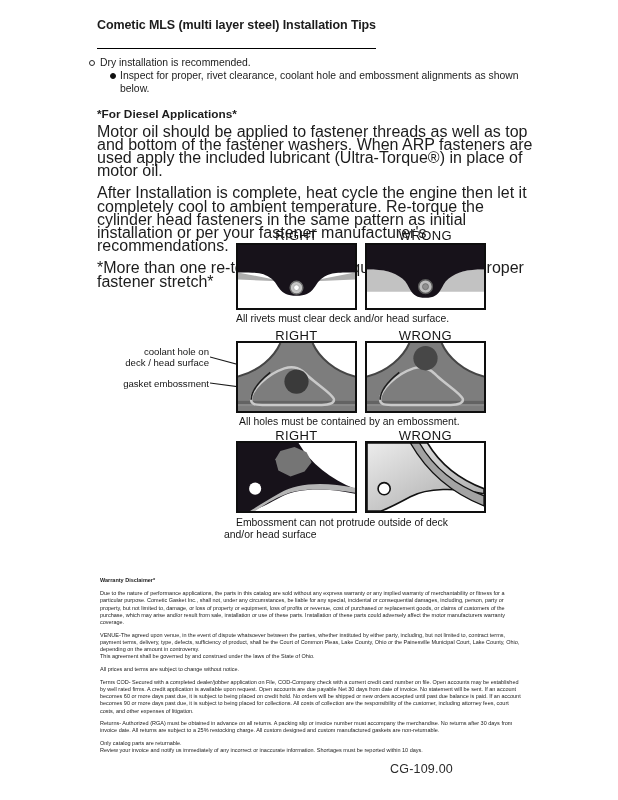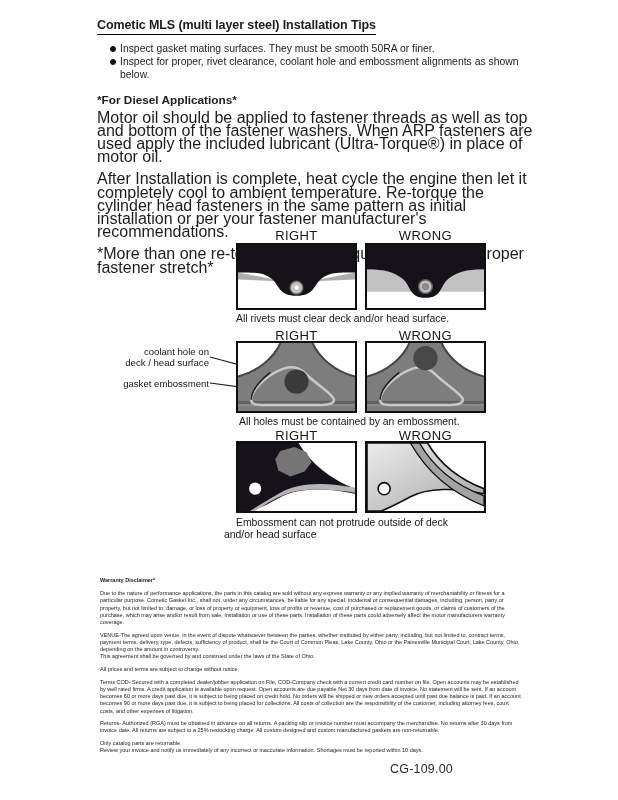--- a/index.html
+++ b/index.html
@@ -6,21 +6,21 @@
   body{
     width:618px;height:800px;position:relative;background:#ffffff;
     font-family:"Liberation Sans", sans-serif;color:#1c1c1c;
     -webkit-font-smoothing:antialiased;overflow:hidden;
   }
   .abs{position:absolute;}
   
   .topflow{left:89px;top:15px;width:452px;}
   .title{
     display:inline-block;margin-left:8px;font-size:12.5px;font-weight:bold;
-    letter-spacing:-0.1px;border-bottom:1.6px solid #000;padding-bottom:2px;margin-bottom:7px;
+    letter-spacing:-0.1px;border-bottom:1.6px solid #000;padding-bottom:16px;margin-bottom:7px;
   }
   .bullet-row{display:flex;align-items:flex-start;line-height:13.2px;font-size:10.4px;}
   .bullet-row .txt{flex:1;}
   .obullet{
     width:4px;height:4px;border:1px solid #2a2a2a;border-radius:50%;
     display:inline-block;margin:4px 5px 0 0;flex:0 0 auto;background:#fff;
   }
   .sub{margin-left:21px;}
   .fbullet{
     width:4px;height:4px;border-radius:50%;background:#111;border:1px solid #111;
@@ -45,23 +45,23 @@
   .warranty .w-h{font-weight:bold;margin-bottom:6px;}
   .warranty p{margin:0 0 5.5px 0;}
   .footer{font-size:12.5px;color:#2b2b2b;letter-spacing:0.2px;}
 </style>
 </head>
 <body>
 
 <div class="abs topflow">
   <div class="title">Cometic MLS (multi layer steel) Installation Tips</div>
 
-  <div class="bullet-row sub">
-    <span class="fbullet"></span>
-    <span class="txt">Inspect gasket mating surfaces.  They must be smooth 50RA or finer.</span>
+  <div class="bullet-row">
+    <span class="obullet"></span>
+    <span class="txt">Dry installation is recommended.</span>
   </div>
   <div class="bullet-row sub">
     <span class="fbullet"></span>
     <span class="txt">Inspect for proper, rivet clearance, coolant hole and embossment alignments as shown below.</span>
   </div>
 
   <div class="diesel-h">*For Diesel Applications*</div>
   <div class="para">Motor oil should be applied to fastener threads as well as top and bottom of the fastener washers. When ARP fasteners are used apply the included lubricant (Ultra-Torque®) in place of motor oil.</div>
   <div class="para">After Installation is complete, heat cycle the engine then let it completely cool to ambient temperature. Re-torque the cylinder head fasteners in the same pattern as initial installation or per your fastener manufacturer's recommendations.</div>
   <div class="para">*More than one re-torque may be required to achieve proper fastener stretch*</div>

